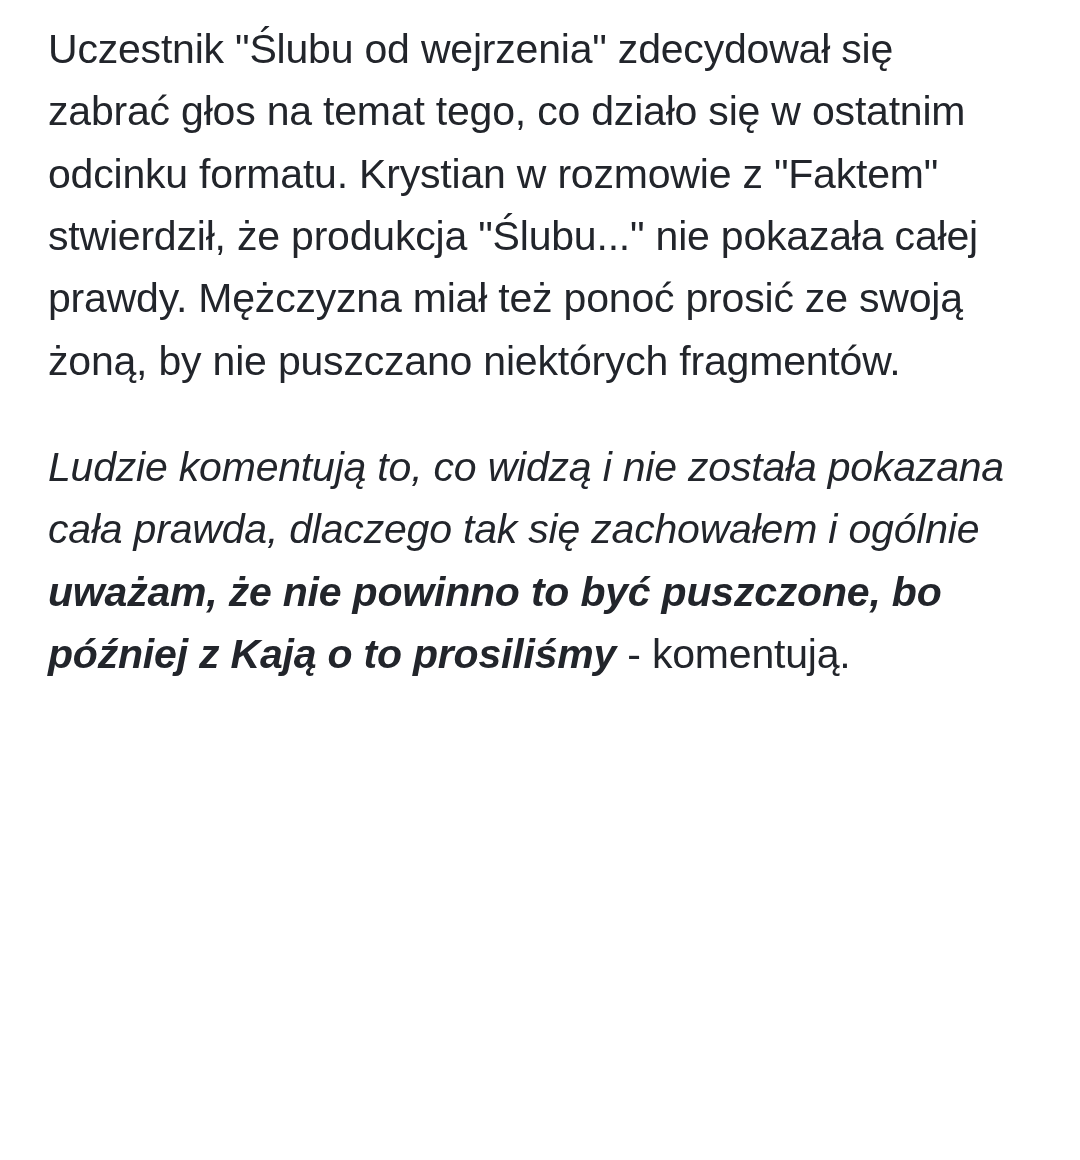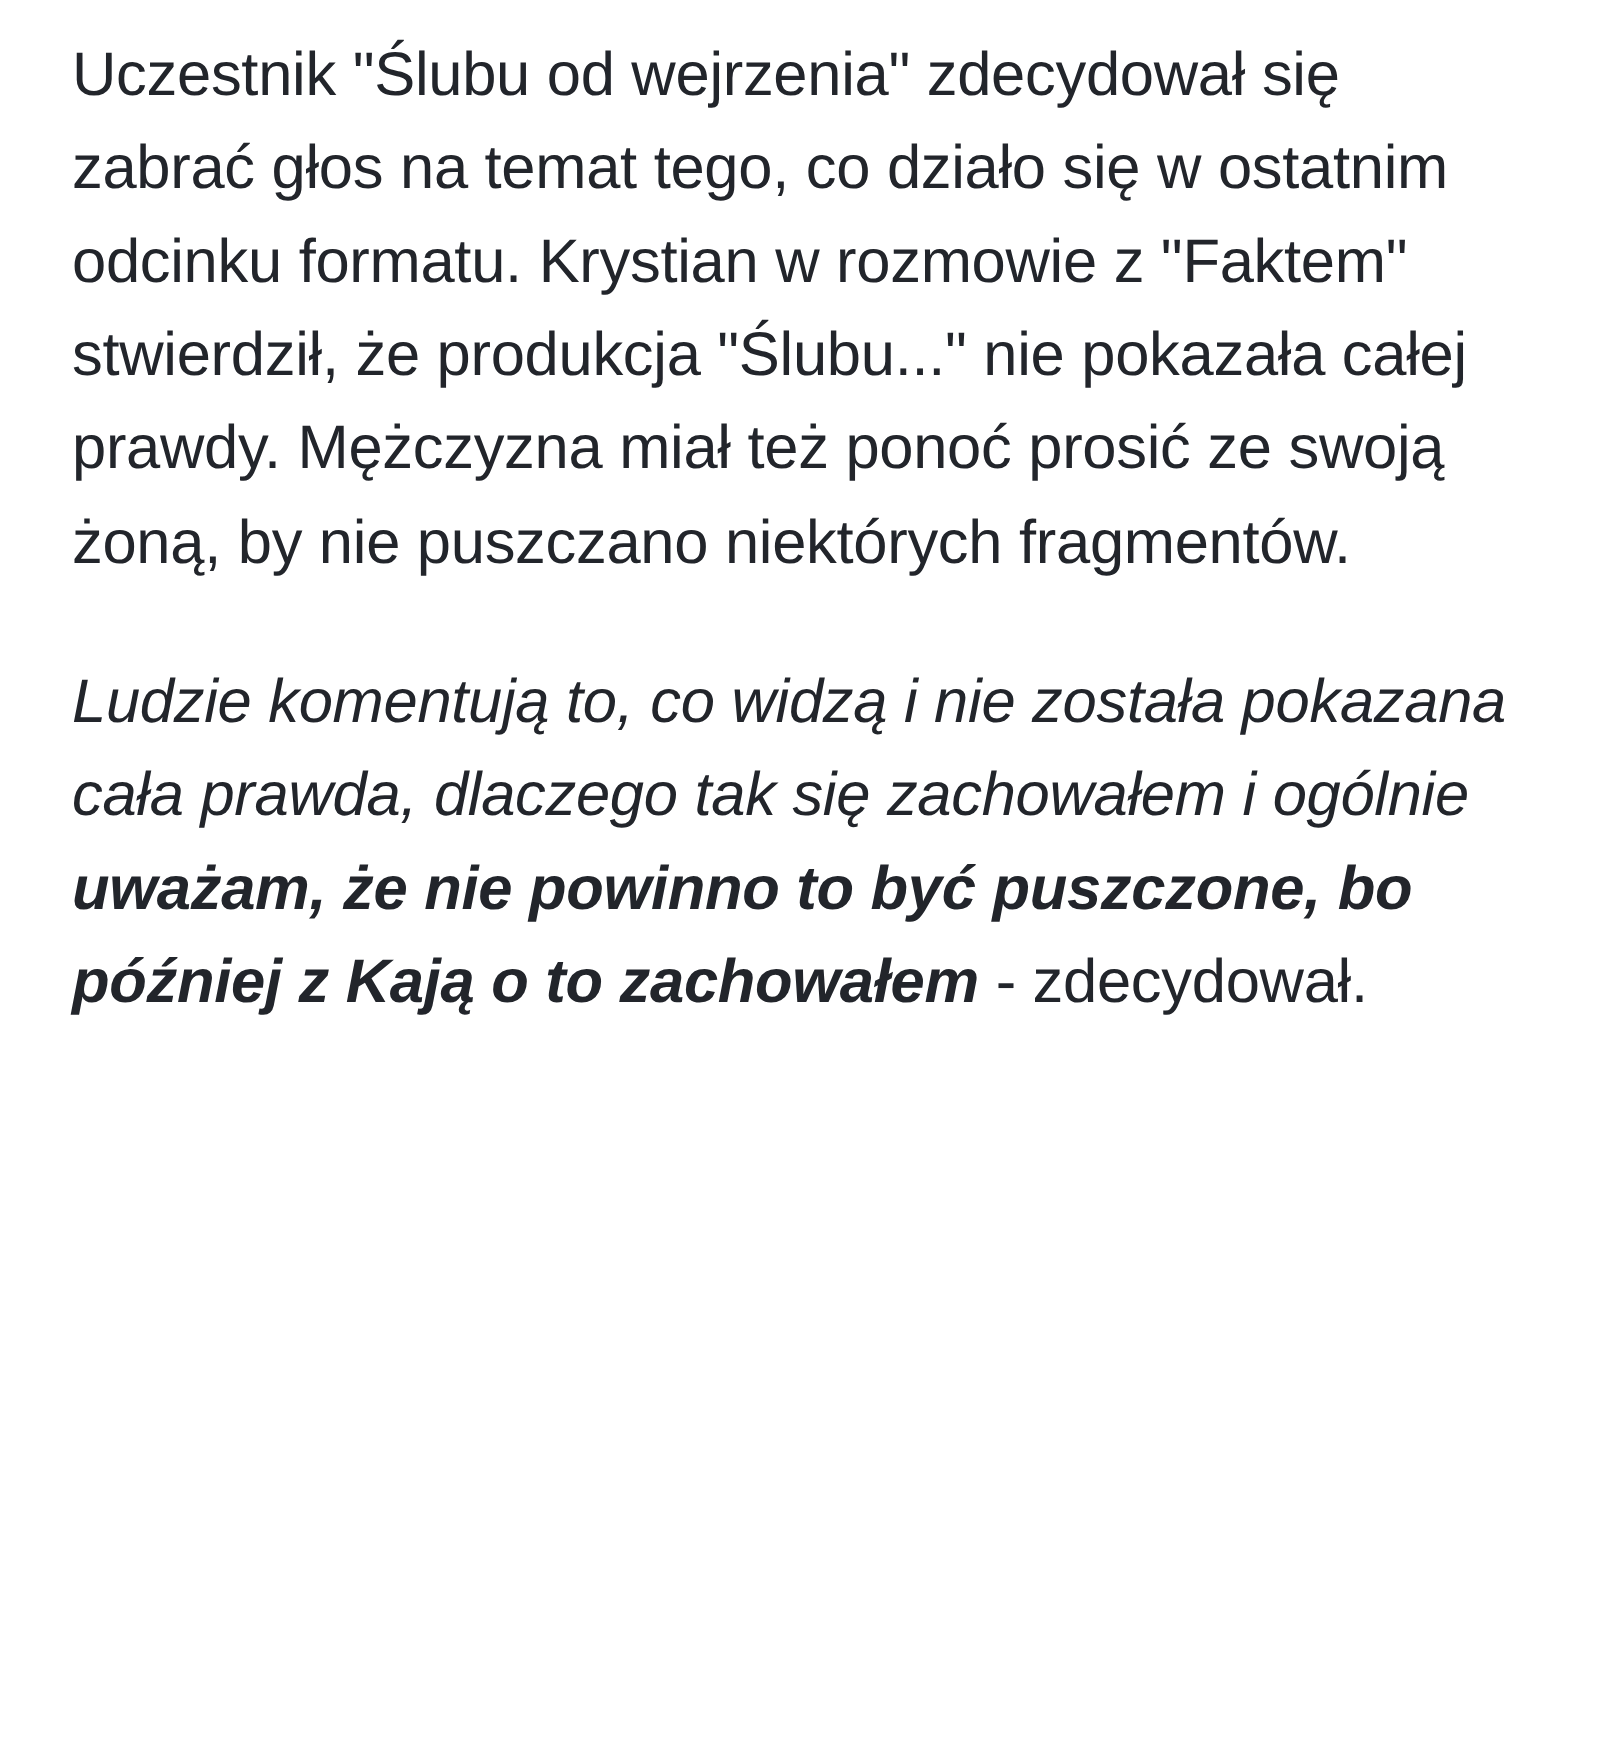--- a/index.html
+++ b/index.html
@@ -42,14 +42,14 @@
   .plain {
     font-weight: normal;
     font-style: normal;
   }
 </style>
 </head>
 <body>
 
 <div class="article">
   <p class="para"><span>Uczestnik "Ślubu od wejrzenia" zdecydował się </span><span class="b">zabrać głos na temat tego, co działo się w ostatnim odcinku formatu</span><span>. Krystian w rozmowie z "Faktem" stwierdził, że produkcja "Ślubu..." nie pokazała całej prawdy. Mężczyzna miał też ponoć </span><span class="b">prosić ze swoją żoną, by nie puszczano niektórych fragmentów</span><span>.</span></p>
-  <p class="para quote"><span>Ludzie komentują to, co widzą i nie została pokazana cała prawda, dlaczego tak się zachowałem i ogólnie </span><span class="b">uważam, że nie powinno to być puszczone, bo później z Kają o to zachowałem</span><span class="plain"> - </span><span class="plain">zdecydował.</span></p>
+  <p class="para quote"><span>Ludzie komentują to, co widzą i nie została pokazana cała prawda, dlaczego tak się zachowałem i ogólnie </span><span class="b">uważam, że nie powinno to być puszczone, bo później z Kają o to prosiliśmy</span><span class="plain"> - </span><span class="plain">komentują.</span></p>
 </div>
 
 </body></html>

